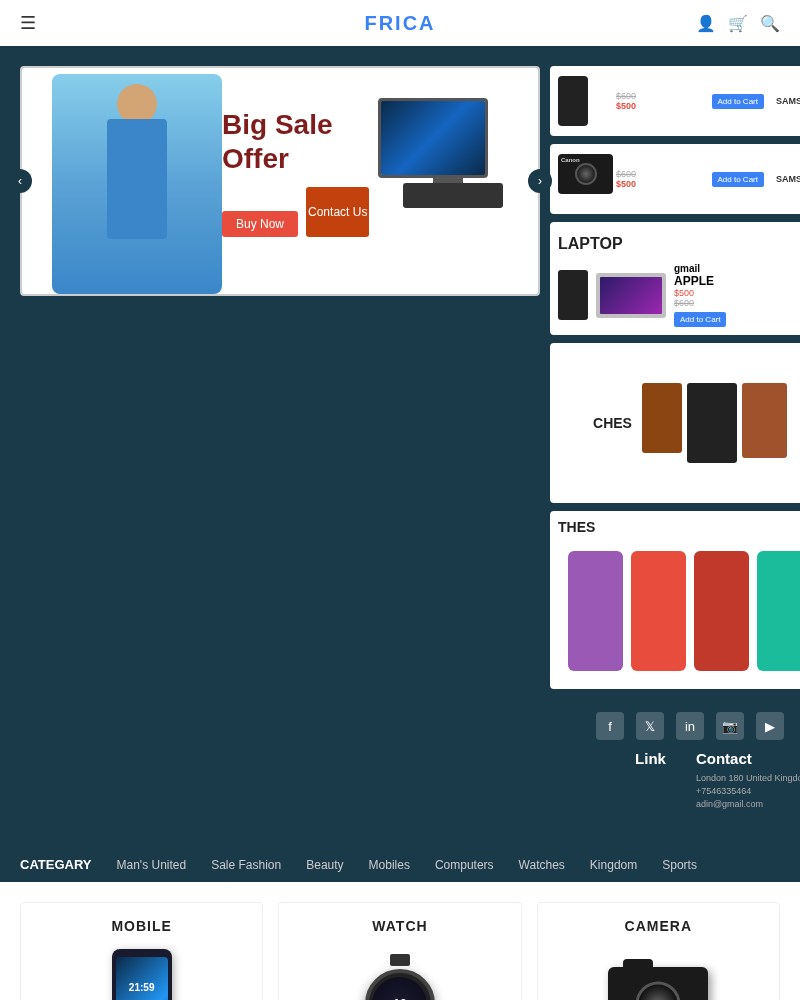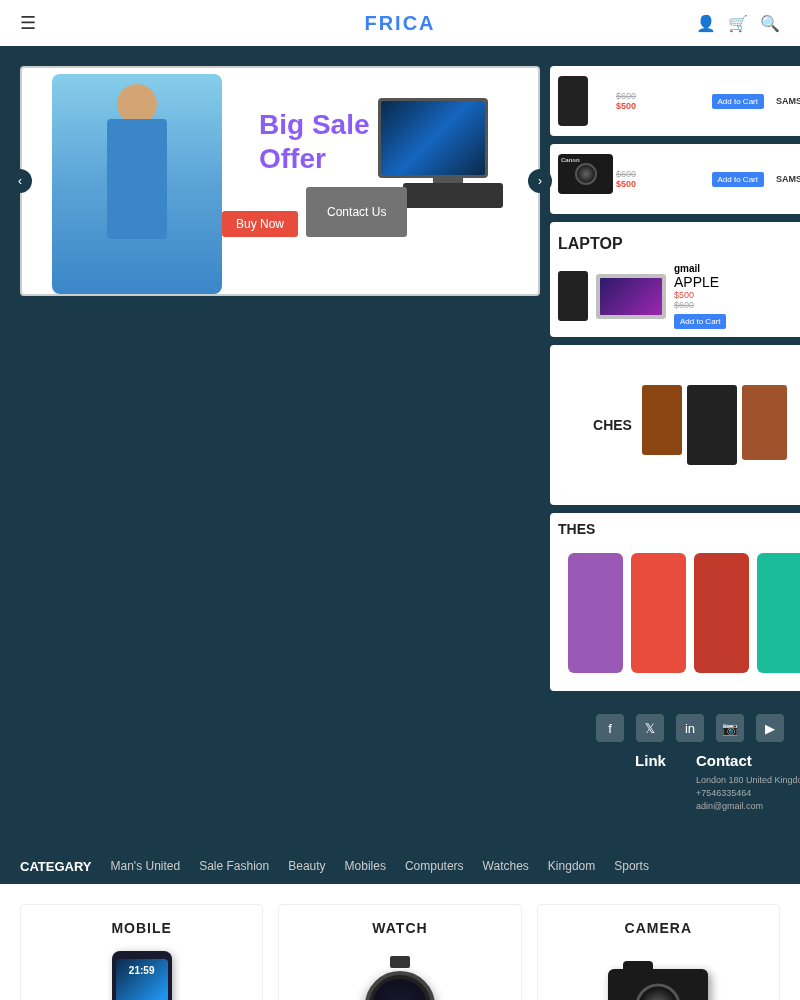--- a/index.html
+++ b/index.html
@@ -51,44 +51,43 @@
     }
     .hero-content {
       position: absolute;
       top: 40px;
       left: 200px;
       z-index: 2;
     }
     .hero-content h2 {
       font-size: 28px;
       font-weight: bold;
-      color: #8b5cf6;
+      color: #7f1d1d;
       line-height: 1.2;
-      padding-left: 37px;
     }
     .hero-buttons {
       display: flex;
       gap: 8px;
       margin-top: 12px;
     }
     .btn-buy {
       background: #e74c3c;
       color: white;
       border: none;
       padding: 6px 14px;
       border-radius: 3px;
       font-size: 12px;
       cursor: pointer;
       margin-top: 24px;
     }
     .btn-contact {
-      background: #737373;
+      background: #c2410c;
       color: white;
       border: none;
-      padding: 6px 21px;
+      padding: 6px 2px;
       border-radius: 3px;
       font-size: 12px;
       cursor: pointer;
     }
     .hero-woman {
       position: absolute;
       left: 30px;
       bottom: 0;
       width: 170px;
       height: 220px;
@@ -192,22 +191,22 @@
       z-index: 10;
     }
     .arrow-left { left: -12px; }
     .arrow-right { right: -12px; }
 
     
     .category-nav {
       background: #1a3a4a;
       padding: 10px 20px;
       display: flex;
-      align-items: flex-start;
-      gap: 19px;
+      align-items: flex-end;
+      gap: 25px;
     }
     .category-label {
       color: white;
       font-weight: bold;
       font-size: 13px;
     }
     .category-item {
       color: #ccc;
       font-size: 12px;
       cursor: pointer;
@@ -263,21 +262,21 @@
       position: absolute;
       top: 8px;
       left: 4px;
       right: 4px;
       bottom: 8px;
       background: linear-gradient(135deg, #0a2a4a 0%, #2196f3 60%, #0a2a4a 100%);
       border-radius: 4px;
     }
     .phone-time {
       position: absolute;
-      top: 6px;
+      top: 25px;
       left: 50%;
       transform: translateX(-50%);
       color: white;
       font-size: 10px;
       font-weight: bold;
     }
 
     
     .watch-shape {
       width: 80px;
@@ -550,21 +549,21 @@
 
     <div style="background:white; border-radius:4px; padding:8px;">
       <div class="subsection-title">LAPTOP</div>
       <div style="display:flex; gap:8px; align-items:center;">
         <div style="width:30px; height:50px; background:#222; border-radius:3px;"></div>
         <div class="side-laptop">
           <div class="side-laptop-screen"></div>
         </div>
         <div>
           <div style="font-size:10px; font-weight:bold;">gmail</div>
-          <div style="font-size:14px; font-weight:normal;">APPLE</div>
+          <div style="font-size:12px; font-weight:bold;">APPLE</div>
           <div style="font-size:9px; color:#e74c3c;">$500</div>
           <div style="font-size:9px; color:#aaa; text-decoration:line-through;">$600</div>
           <button class="side-add-cart" style="margin-top:4px;">Add to Cart</button>
         </div>
       </div>
     </div>
 
     <div class="clothes-panel">
       <div style="font-size:14px;font-weight:bold;color:#222;margin-right:10px;">CHES</div>
       <div class="clothes-stack">

